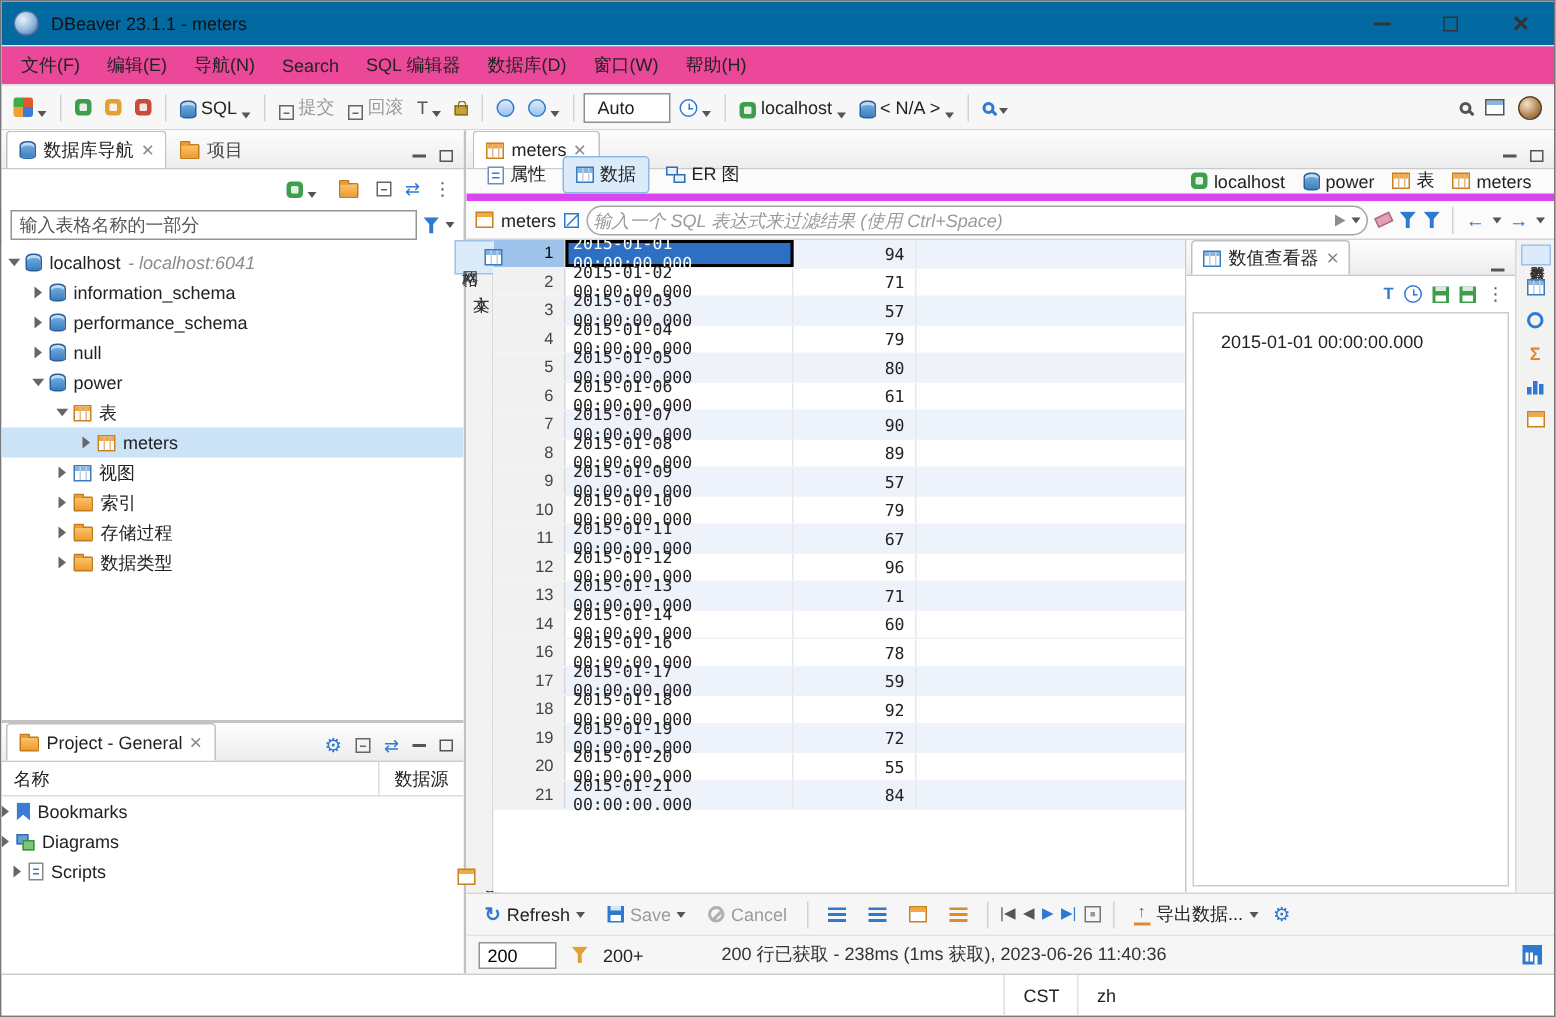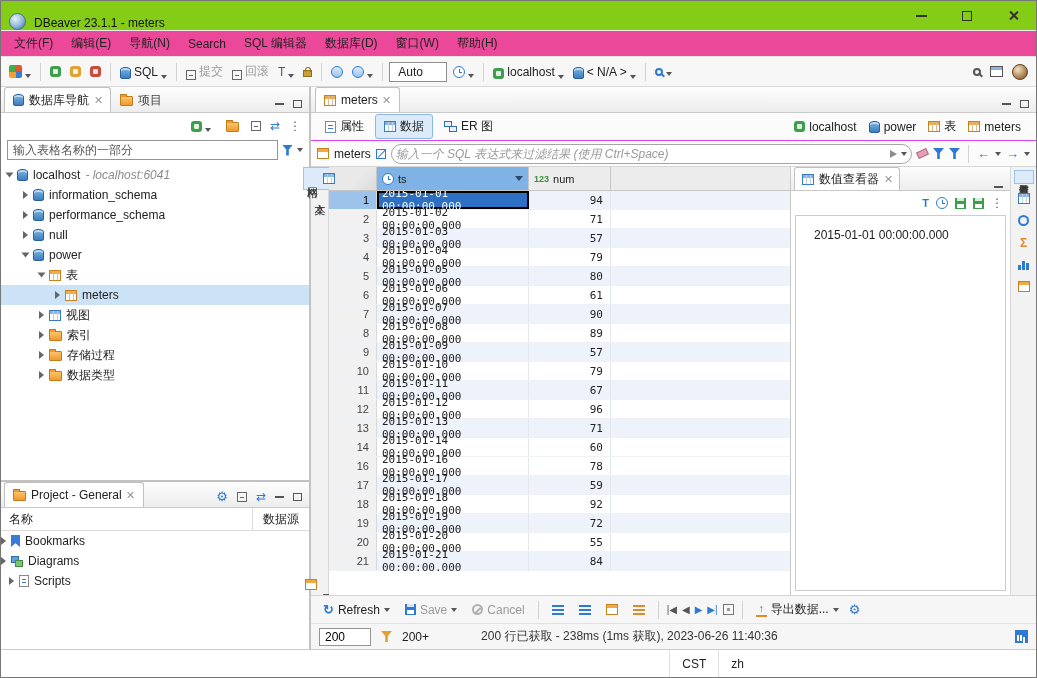--- a/index.html
+++ b/index.html
@@ -1,21 +1,21 @@
 <!DOCTYPE html>
 <html><head>
 <meta charset="utf-8">
 <style>
   *{box-sizing:border-box;margin:0;padding:0}
   html,body{background:#8a8a8a}
   body{font-family:"Liberation Sans",sans-serif;font-size:12px;color:#222}
   .window{width:1037px;height:678px;background:#f6f6f6;display:flex;flex-direction:column;overflow:hidden;border:1px solid #777}
 
   
-  .titlebar{height:30px;background:#84cc16;display:flex;align-items:flex-end;padding-left:8px;border-bottom:1px solid #ececec;flex:none}
+  .titlebar{height:30px;background:#0369a1;display:flex;align-items:center;padding-left:8px;border-bottom:1px solid #ececec;flex:none}
   .app-icon{width:17px;height:17px;border-radius:50%;background:radial-gradient(circle at 35% 32%,#e8f2fa,#8db7da 55%,#38639b);border:1px solid #4a6f9a;flex:none}
   .title{margin-left:8px;color:#111}
   .win-controls{margin-left:auto;display:flex;height:100%}
   .win-btn{width:46px;display:flex;align-items:center;justify-content:center}
   .wc-min{width:11px;height:2px;background:#333}
   .wc-max{width:10px;height:10px;border:1px solid #333}
   .wc-close{position:relative;width:11px;height:11px}
   .wc-close::before,.wc-close::after{content:"";position:absolute;left:5px;top:0;width:1.5px;height:11px;background:#333}
   .wc-close::before{transform:rotate(45deg)}.wc-close::after{transform:rotate(-45deg)}
 
@@ -93,21 +93,21 @@
   .i-bm{width:9px;height:12px;background:#3a7bd5;clip-path:polygon(0 0,100% 0,100% 100%,50% 68%,0 100%);flex:none}
   .i-diag{width:12px;height:11px;position:relative;flex:none}
   .i-diag::before{content:"";position:absolute;left:0;top:0;width:6px;height:5px;background:#64a0d8;border:1px solid #2f6db0}
   .i-diag::after{content:"";position:absolute;right:0;bottom:0;width:6px;height:5px;background:#7cc47c;border:1px solid #3f8f3f}
   .i-script{width:10px;height:12px;background:#fff;border:1px solid #888;position:relative;flex:none}
   .i-script::before{content:"";position:absolute;left:2px;top:3px;right:2px;height:1px;background:#3a7bd5;box-shadow:0 3px 0 #3a7bd5}
 
   
   .editor-col{flex:1;min-width:0;display:flex;flex-direction:column;background:#fff}
   .editor-tabs{height:26px;display:flex;align-items:flex-end;background:linear-gradient(#fdfdfd,#ededed);border-bottom:1px solid #c9c9c9;padding-left:4px;flex:none}
-  .subtabs{height:28px;display:flex;align-items:center;gap:2px;padding:0 5px;border-bottom:1px solid #d946ef;background:#fbfbfb;flex:none}
+  .subtabs{height:21px;display:flex;align-items:flex-end;gap:2px;padding:0 5px;border-bottom:5px solid #d946ef;background:#fbfbfb;flex:none}
   .stab{display:flex;align-items:center;gap:4px;padding:3px 8px;border:1px solid transparent;border-radius:3px}
   .stab.active{background:#dcebfa;border-color:#8cb8e6}
   .i-props{width:11px;height:12px;border:1px solid #6a8fbf;background:#fff;position:relative;flex:none}
   .i-props::before{content:"";position:absolute;left:2px;top:3px;right:2px;height:1px;background:#3a7bd5;box-shadow:0 3px 0 #3a7bd5}
   .i-grid{width:12px;height:11px;border:1px solid #3a7abf;background:linear-gradient(#8ab4e0 0 3px,#fff 3px);position:relative;flex:none}
   .i-grid::after{content:"";position:absolute;left:3px;top:0;bottom:0;width:1px;background:#b9d2ec;box-shadow:4px 0 0 #b9d2ec}
   .i-er{width:13px;height:11px;position:relative;flex:none}
   .i-er::before{content:"";position:absolute;left:0;top:0;width:6px;height:4px;background:#e8f0fa;border:1px solid #2f6db0}
   .i-er::after{content:"";position:absolute;right:0;bottom:0;width:6px;height:4px;background:#e8f0fa;border:1px solid #2f6db0}
   .crumbs{margin-left:auto;display:flex;align-items:center;gap:12px;padding-right:10px}
@@ -520,33 +520,20 @@
             <span>文本</span>
           </span>
           <span style="margin-top:auto"></span>
           <span class="vtab">
             <span>记录</span>
             <span class="i-gridor"></span>
           </span>
         </div>
 
         <div class="gridwrap">
-          <div class="ghead">
-            <div class="gh rn"></div>
-            <div class="gh ts">
-              <span class="i-clockic"></span>
-              <span>ts</span>
-              <span class="sortdd"></span>
-            </div>
-            <div class="gh num">
-              <span class="badge123">123</span>
-              <span>num</span>
-            </div>
-            <div class="gh fill"></div>
-          </div>
           <div class="gbody">
             <div class="grow alt">
                 <div class="c-rn sel">1</div>
                 <div class="c-ts selcell">2015-01-01 00:00:00.000</div>
                 <div class="c-num">94</div>
                 <div class="c-fill"></div>
               </div>
             <div class="grow">
                 <div class="c-rn">2</div>
                 <div class="c-ts">2015-01-02 00:00:00.000</div>

